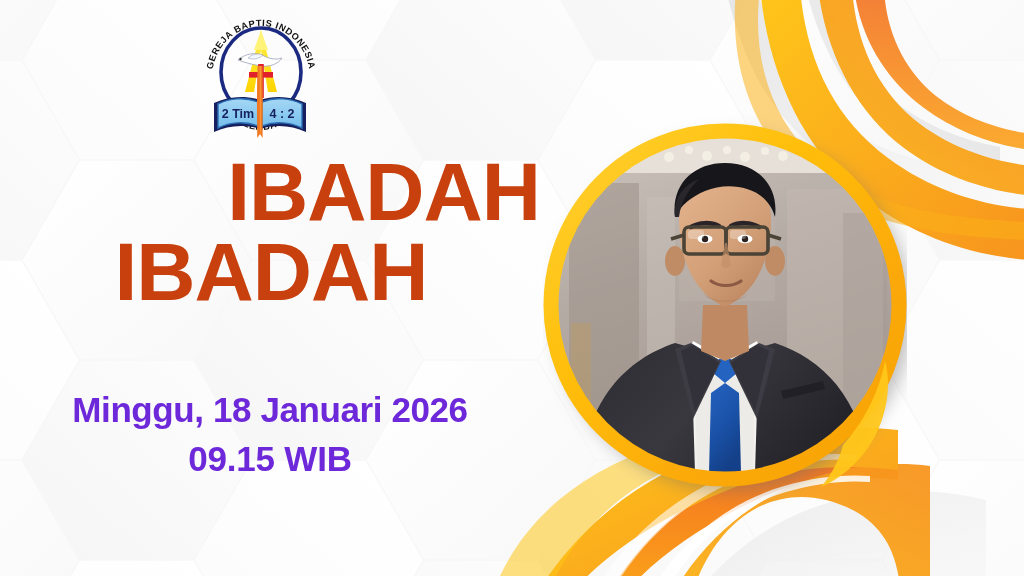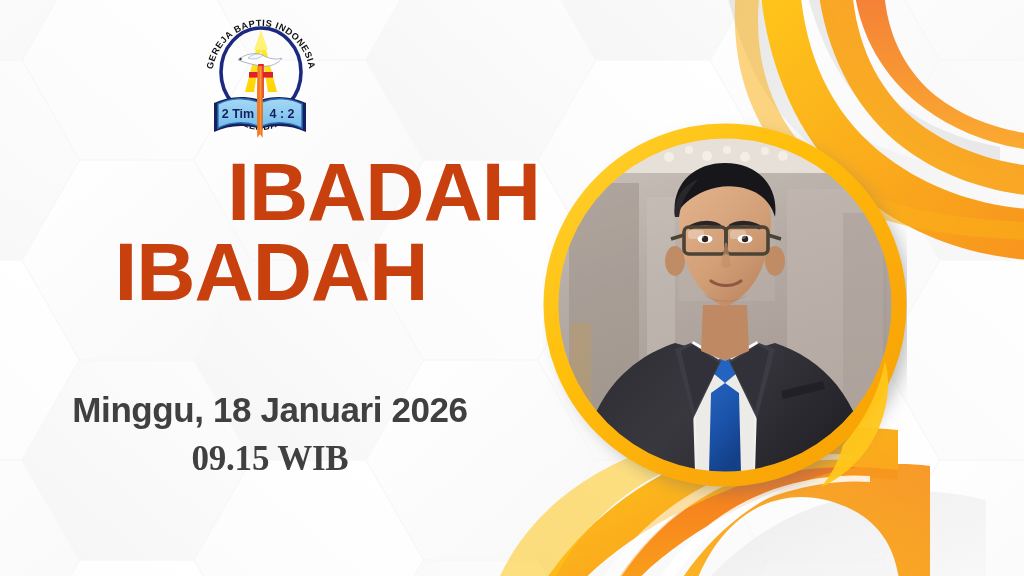--- a/index.html
+++ b/index.html
@@ -71,27 +71,27 @@
 
   
   #schedule {
     position:absolute;
     left:0px; top:388px;
     width:540px;
     text-align:center;
   }
   .sched-line {
     display:block;
-    color:#404040;
+    color:#6d28d9;
     font-family:"Liberation Sans", sans-serif;
     font-weight:bold;
     line-height:1.28;
   }
   .sched-line.date { font-size:35px; letter-spacing:-0.4px; }
-  .sched-line.time { font-size:35px; letter-spacing:-0.2px; margin-top:4px;font-family:Liberation Serif, serif; }
+  .sched-line.time { font-size:35px; letter-spacing:-0.2px; margin-top:4px; }
 
   
   #portrait-wrap {
     position:absolute;
     left:543px; top:93px;
     width:364px; height:424px;
   }
   #portrait-wrap svg { display:block; width:100%; height:100%; }
 </style>
 </head>

